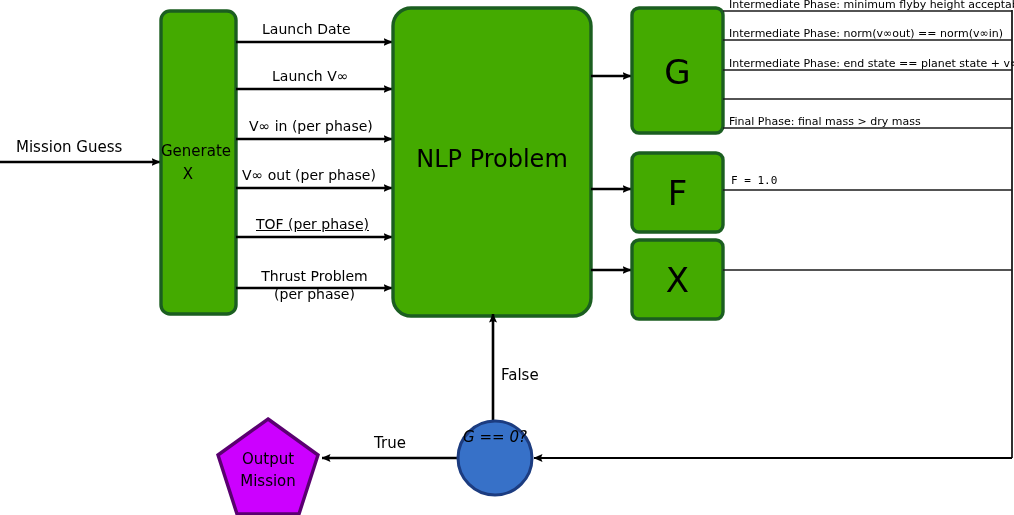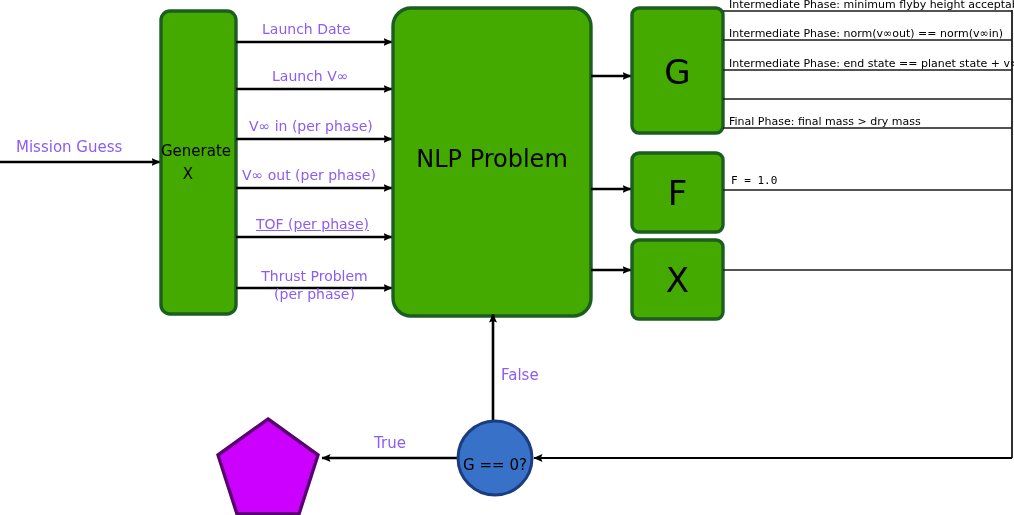--- a/index.html
+++ b/index.html
@@ -23,21 +23,21 @@
   .node-label {
     position: absolute;
     text-align: center;
     color: #000000;
     font-family: "DejaVu Sans", sans-serif;
     pointer-events: none;
     white-space: nowrap;
   }
   .edge-label {
     position: absolute;
-    color: #8b5cf6;
+    color: #000000;
     font-family: "DejaVu Sans", sans-serif;
     white-space: nowrap;
   }
   .constraint-label {
     position: absolute;
     color: #000000;
     font-family: "DejaVu Sans", sans-serif;
     font-size: 11px;
     white-space: nowrap;
   }
@@ -145,22 +145,26 @@
   </div>
 
   <div class="node-label" style="left:393px; top:145px; width:198px; font-size:24px;">NLP Problem</div>
 
   <div class="node-label" style="left:632px; top:52px; width:91px; font-size:34px;">G</div>
 
   <div class="node-label" style="left:632px; top:173px; width:91px; font-size:34px;">F</div>
 
   <div class="node-label" style="left:632px; top:260px; width:91px; font-size:34px;">X</div>
 
-  <div class="node-label" style="left:455px; top:456px; width:80px; font-size:15px;">G  == 0?</div>
+  <div class="node-label" style="left:455px; top:428px; width:80px; font-size:15px;font-style:italic;">G  == 0?</div>
 
+  <div class="node-label" style="left:218px; top:448px; width:100px; font-size:15px; line-height:22px;">
+    <div>Output</div>
+    <div>Mission</div>
+  </div>
 
   <div class="edge-label" style="left:16px; top:138px; font-size:15px;text-align:center;">Mission Guess</div>
 
   <div class="edge-label" style="left:262px; top:21px; font-size:14px;">Launch Date</div>
 
   <div class="edge-label" style="left:272px; top:68px; font-size:14px;">Launch V∞</div>
 
   <div class="edge-label" style="left:249px; top:118px; font-size:14px;">V∞ in (per phase)</div>
 
   <div class="edge-label" style="left:242px; top:167px; font-size:14px;">V∞ out (per phase)</div>

